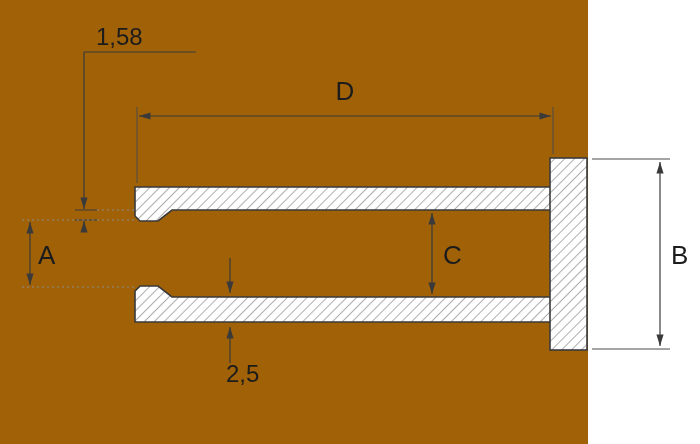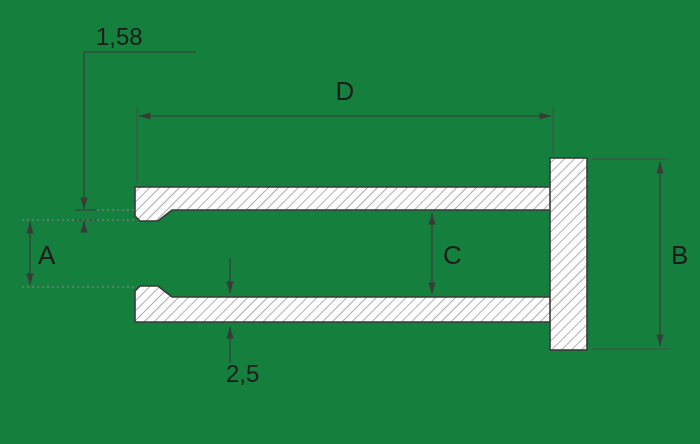--- a/index.html
+++ b/index.html
@@ -5,24 +5,24 @@
   html, body {
     margin: 0;
     padding: 0;
     background: #ffffff;
     width: 700px;
     height: 444px;
     overflow: hidden;
     font-family: "Liberation Sans", sans-serif;
   }
   .canvas {
-    width: 700px;
+    width: 588px;
     height: 444px;
     position: relative;
-    background: #15803d;
+    background: #a16207;
   }
   svg { display: block; }
 
   .part-shape {
     fill: url(#hatch);
     stroke: #3a3a3a;
     stroke-width: 1.6;
     stroke-linejoin: miter;
   }
   .dim-line {

